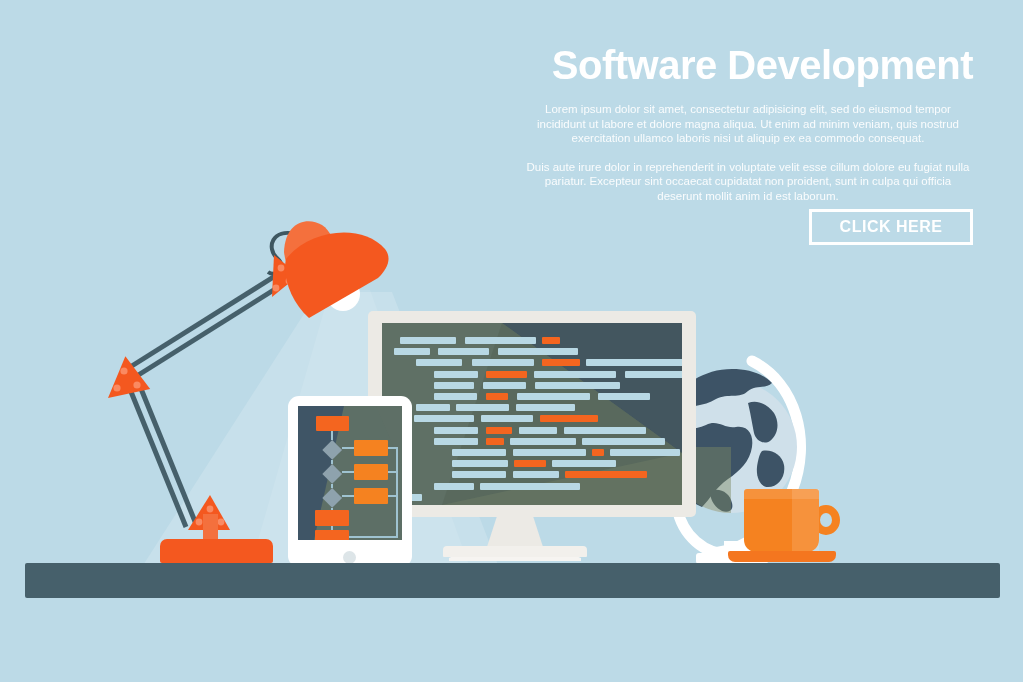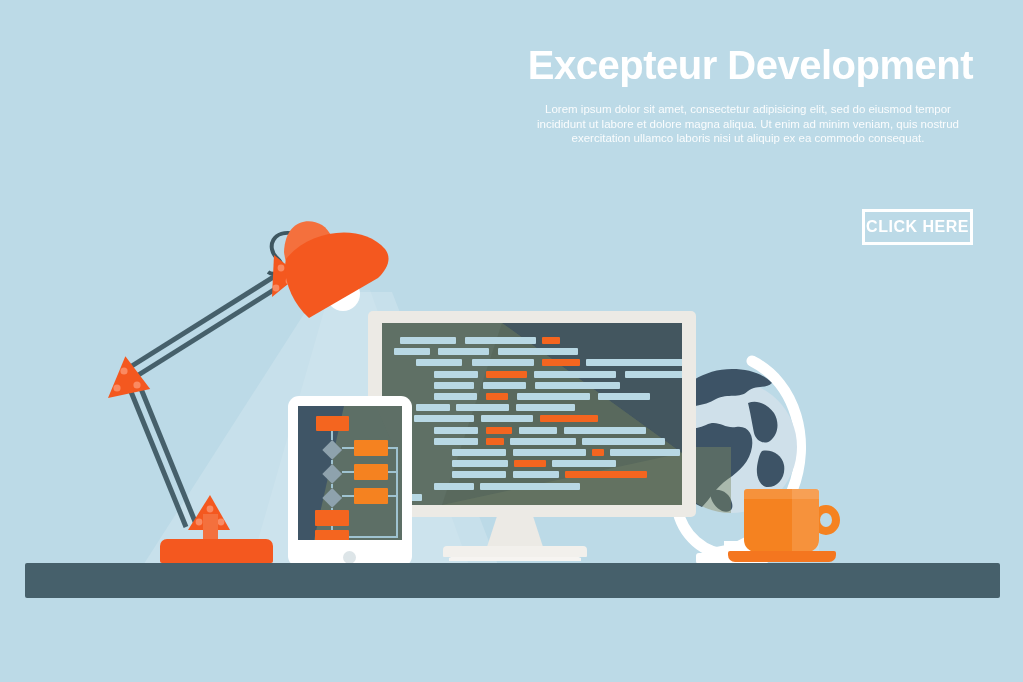--- a/index.html
+++ b/index.html
@@ -15,21 +15,21 @@
   #title{
     color:#ffffff;font-size:40px;font-weight:bold;line-height:46px;
     letter-spacing:-0.5px;margin:0 0 14px 0;white-space:nowrap;
   }
   .para{
     color:#ffffff;opacity:.92;font-size:11.5px;line-height:14.6px;
     margin:0 0 14px 0;text-align:center;
   }
   #clickbtn{
     position:absolute;right:50px;top:209px;
-    width:111px;height:36px;
+    width:164px;height:36px;
     border:3px solid #ffffff;
     display:flex;align-items:center;justify-content:center;
     color:#ffffff;font-size:16px;font-weight:bold;letter-spacing:.5px;
     box-sizing:border-box;cursor:pointer;background:transparent;
   }
 
   
   #desk{position:absolute;left:25px;top:563px;width:975px;height:35px;background:#46606b;border-radius:2px;}
 
   #lampbase{position:absolute;left:160px;top:539px;width:113px;height:24px;background:#f4581f;border-radius:7px 7px 2px 2px;}
@@ -70,22 +70,23 @@
 <body>
 
 <div id="stage">
 
   <svg id="beam" viewBox="0 0 1023 682">
     <polygon points="318,292 392,292 500,570 140,570" fill="#ffffff" opacity="0.17"></polygon>
     <polygon points="330,290 370,290 470,568 250,568" fill="#ffffff" opacity="0.10"></polygon>
   </svg>
 
   <div id="textblock">
-    <h1 id="title">Excepteur Development</h1>
+    <h1 id="title">Software Development</h1>
     <p class="para">Lorem ipsum dolor sit amet, consectetur adipisicing elit, sed do eiusmod tempor incididunt ut labore et dolore magna aliqua. Ut enim ad minim veniam, quis nostrud exercitation ullamco laboris nisi ut aliquip ex ea commodo consequat.</p>
+    <p class="para">Duis aute irure dolor in reprehenderit in voluptate velit esse cillum dolore eu fugiat nulla pariatur. Excepteur sint occaecat cupidatat non proident, sunt in culpa qui officia deserunt mollit anim id est laborum.</p>
   </div>
   <div id="clickbtn">CLICK HERE</div>
 
   <svg style="position:absolute;left:0;top:0;width:1023px;height:682px;" viewBox="0 0 1023 682">
 
     <path d="M296,234 C272,228 266,248 277,258 C288,268 276,278 268,272" stroke="#3e5761" stroke-width="4" fill="none"></path>
 
     <line x1="186" y1="527" x2="125" y2="377" stroke="#46606b" stroke-width="5"></line>
     <line x1="196" y1="524" x2="135" y2="374" stroke="#46606b" stroke-width="5"></line>
 

